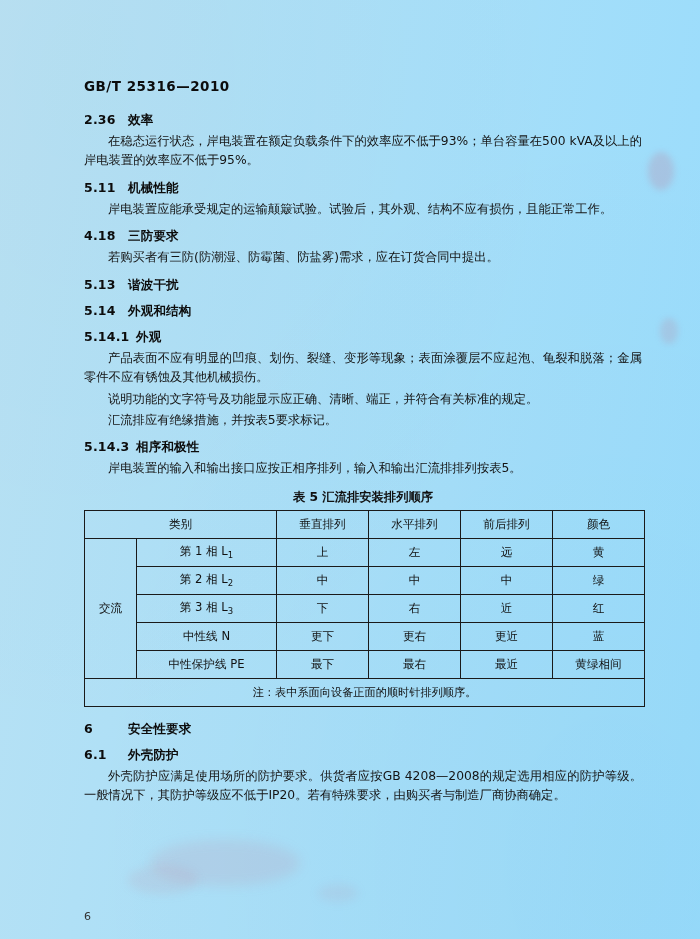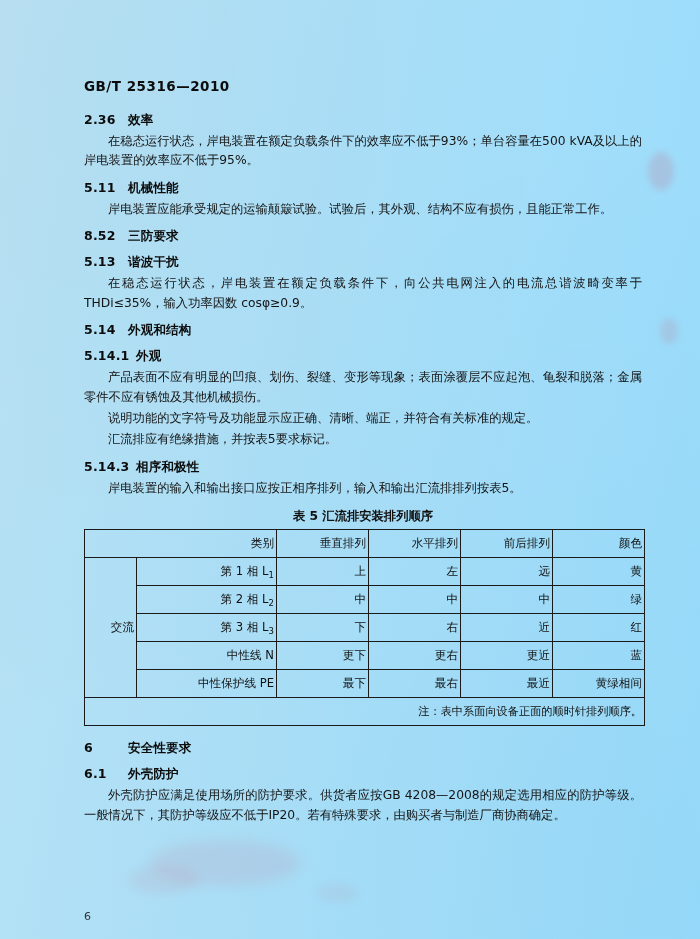--- a/index.html
+++ b/index.html
@@ -74,21 +74,21 @@
   }
   table.bus-table {
     border-collapse: collapse;
     width: 100%;
     font-size: 11.6px;
     color: #111;
     table-layout: fixed;
   }
   table.bus-table td, table.bus-table th {
     border: 1px solid #1a1a1a;
-    text-align: right;
+    text-align: center;
     padding: 4px 2px;
     font-weight: normal;
     height: 19px;
   }
   table.bus-table thead td {
     font-weight: normal;
   }
   td.cat-cell {
     width: 52px;
   }
@@ -146,27 +146,27 @@
       <span class="num">2.36</span><span>效率</span>
     </div>
     <p class="para">在稳态运行状态，岸电装置在额定负载条件下的效率应不低于93%；单台容量在500 kVA及以上的岸电装置的效率应不低于95%。</p>
 
     <div class="sec-head">
       <span class="num">5.11</span><span>机械性能</span>
     </div>
     <p class="para">岸电装置应能承受规定的运输颠簸试验。试验后，其外观、结构不应有损伤，且能正常工作。</p>
 
     <div class="sec-head">
-      <span class="num">8.52</span><span>三防要求</span>
-    </div>
+      <span class="num">4.18</span><span>三防要求</span>
+    </div>
+    <p class="para">若购买者有三防(防潮湿、防霉菌、防盐雾)需求，应在订货合同中提出。</p>
 
     <div class="sec-head">
       <span class="num">5.13</span><span>谐波干扰</span>
     </div>
-    <p class="para">在稳态运行状态，岸电装置在额定负载条件下，向公共电网注入的电流总谐波畸变率于THDi≤35%，输入功率因数 cosφ≥0.9。</p>
 
     <div class="sec-head">
       <span class="num">5.14</span><span>外观和结构</span>
     </div>
 
     <div class="sec-head lvl3">
       <span class="num">5.14.1</span><span>外观</span>
     </div>
     <p class="para">产品表面不应有明显的凹痕、划伤、裂缝、变形等现象；表面涂覆层不应起泡、龟裂和脱落；金属零件不应有锈蚀及其他机械损伤。</p>
     <p class="para">说明功能的文字符号及功能显示应正确、清晰、端正，并符合有关标准的规定。</p>

